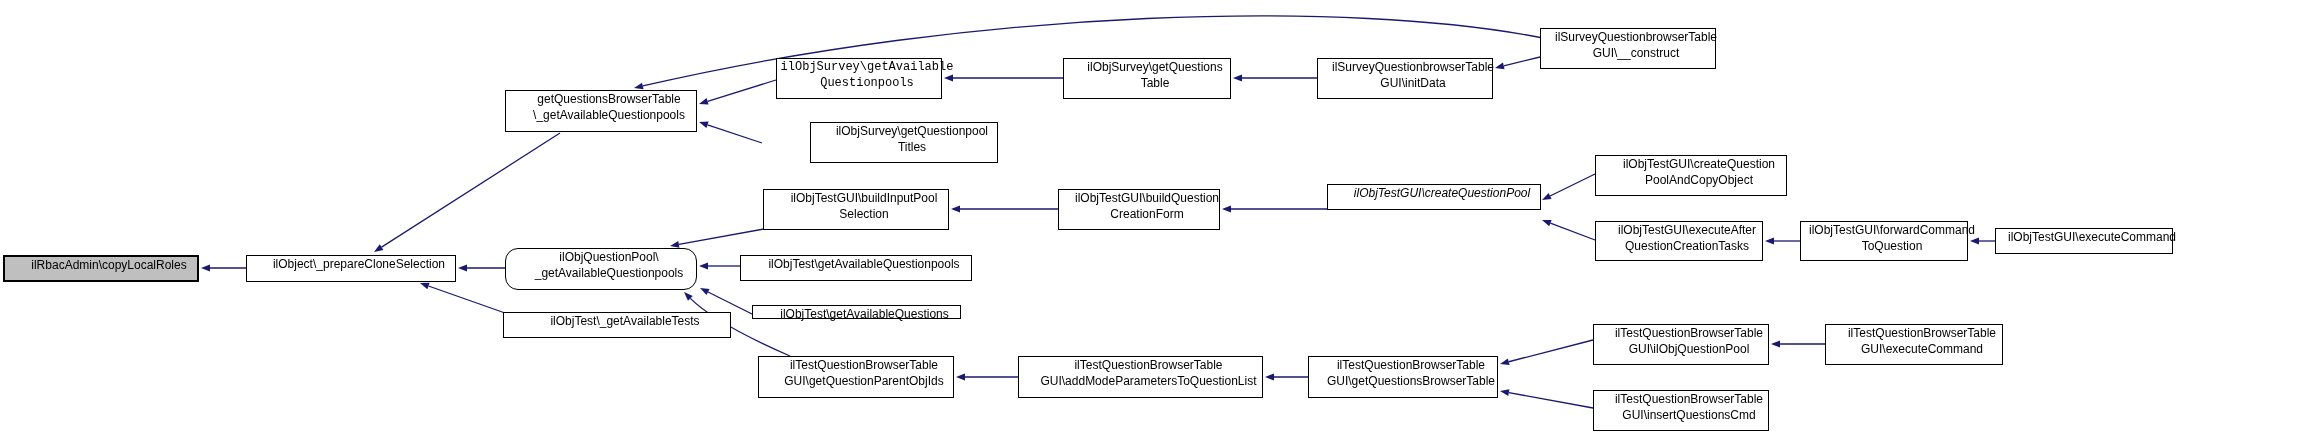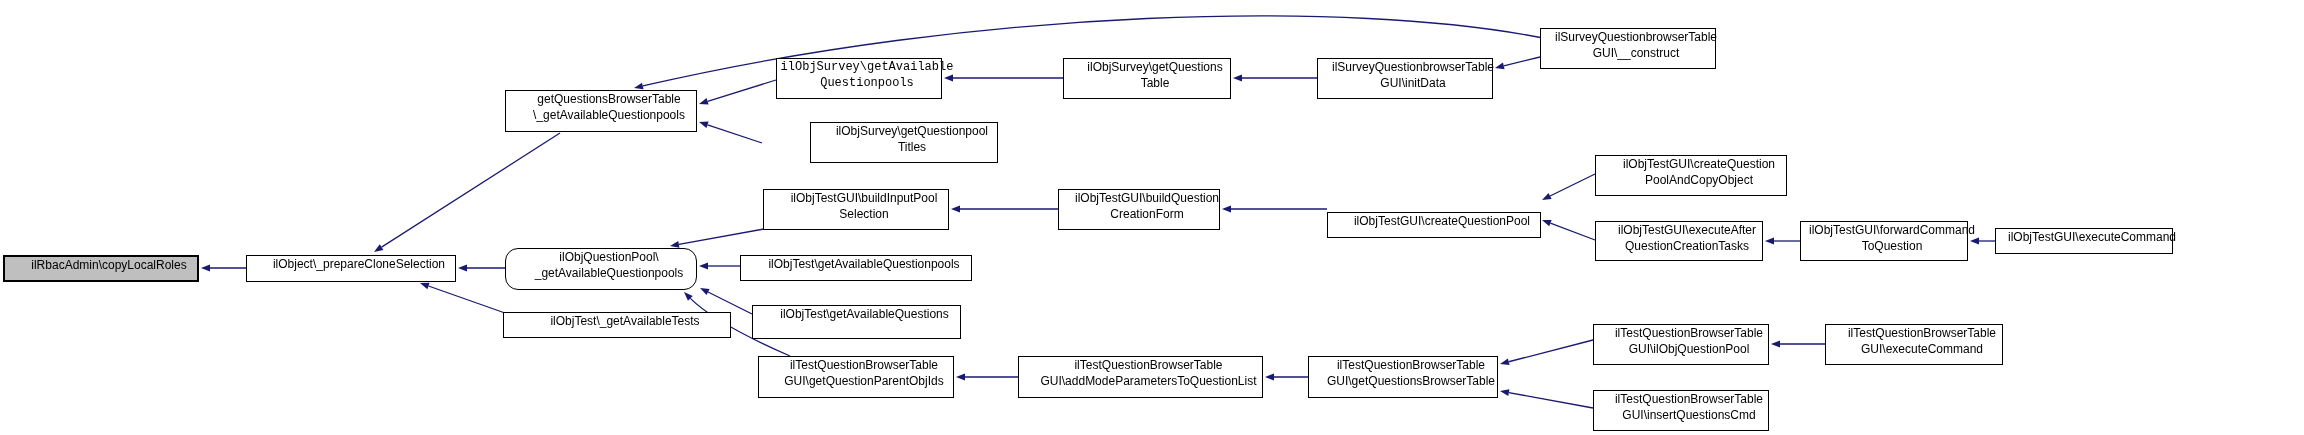--- a/index.html
+++ b/index.html
@@ -123,21 +123,21 @@
       <span>GUI\__construct</span>
     </div>
     <div class="node" style="left: 763px; top: 189px; width: 186px; height: 41px;">
       <span>ilObjTestGUI\buildInputPool</span>
       <span>Selection</span>
     </div>
     <div class="node" style="left: 1058px; top: 189px; width: 162px; height: 41px;">
       <span>ilObjTestGUI\buildQuestion</span>
       <span>CreationForm</span>
     </div>
-    <div class="node" style="left: 1327px; top: 212px; width: 214px; height: 26px;">
+    <div class="node" style="left: 1327px; top: 184px; width: 214px; height: 26px; font-style: italic;">
       <span>ilObjTestGUI\createQuestionPool</span>
     </div>
     <div class="node" style="left: 1595px; top: 155px; width: 192px; height: 41px;">
       <span>ilObjTestGUI\createQuestion</span>
       <span>PoolAndCopyObject</span>
     </div>
     <div class="node" style="left: 1595px; top: 221px; width: 168px; height: 40px;">
       <span>ilObjTestGUI\executeAfter</span>
       <span>QuestionCreationTasks</span>
     </div>
@@ -148,21 +148,21 @@
     <div class="node" style="left: 1995px; top: 228px; width: 178px; height: 26px;">
       <span>ilObjTestGUI\executeCommand</span>
     </div>
     <div class="node" style="left: 505px; top: 248px; width: 192px; height: 42px; border-radius: 13px;">
       <span>ilObjQuestionPool\</span>
       <span>_getAvailableQuestionpools</span>
     </div>
     <div class="node" style="left: 740px; top: 255px; width: 232px; height: 26px;">
       <span>ilObjTest\getAvailableQuestionpools</span>
     </div>
-    <div class="node" style="left: 752px; top: 305px; width: 209px; height: 34px;">
+    <div class="node" style="left: 752px; top: 305px; width: 209px; height: 14px;">
       <span>ilObjTest\getAvailableQuestions</span>
     </div>
     <div class="node" style="left: 503px; top: 312px; width: 228px; height: 26px;">
       <span>ilObjTest\_getAvailableTests</span>
     </div>
     <div class="node" style="left: 758px; top: 356px; width: 196px; height: 42px;">
       <span>ilTestQuestionBrowserTable</span>
       <span>GUI\getQuestionParentObjIds</span>
     </div>
     <div class="node" style="left: 1018px; top: 356px; width: 245px; height: 42px;">

